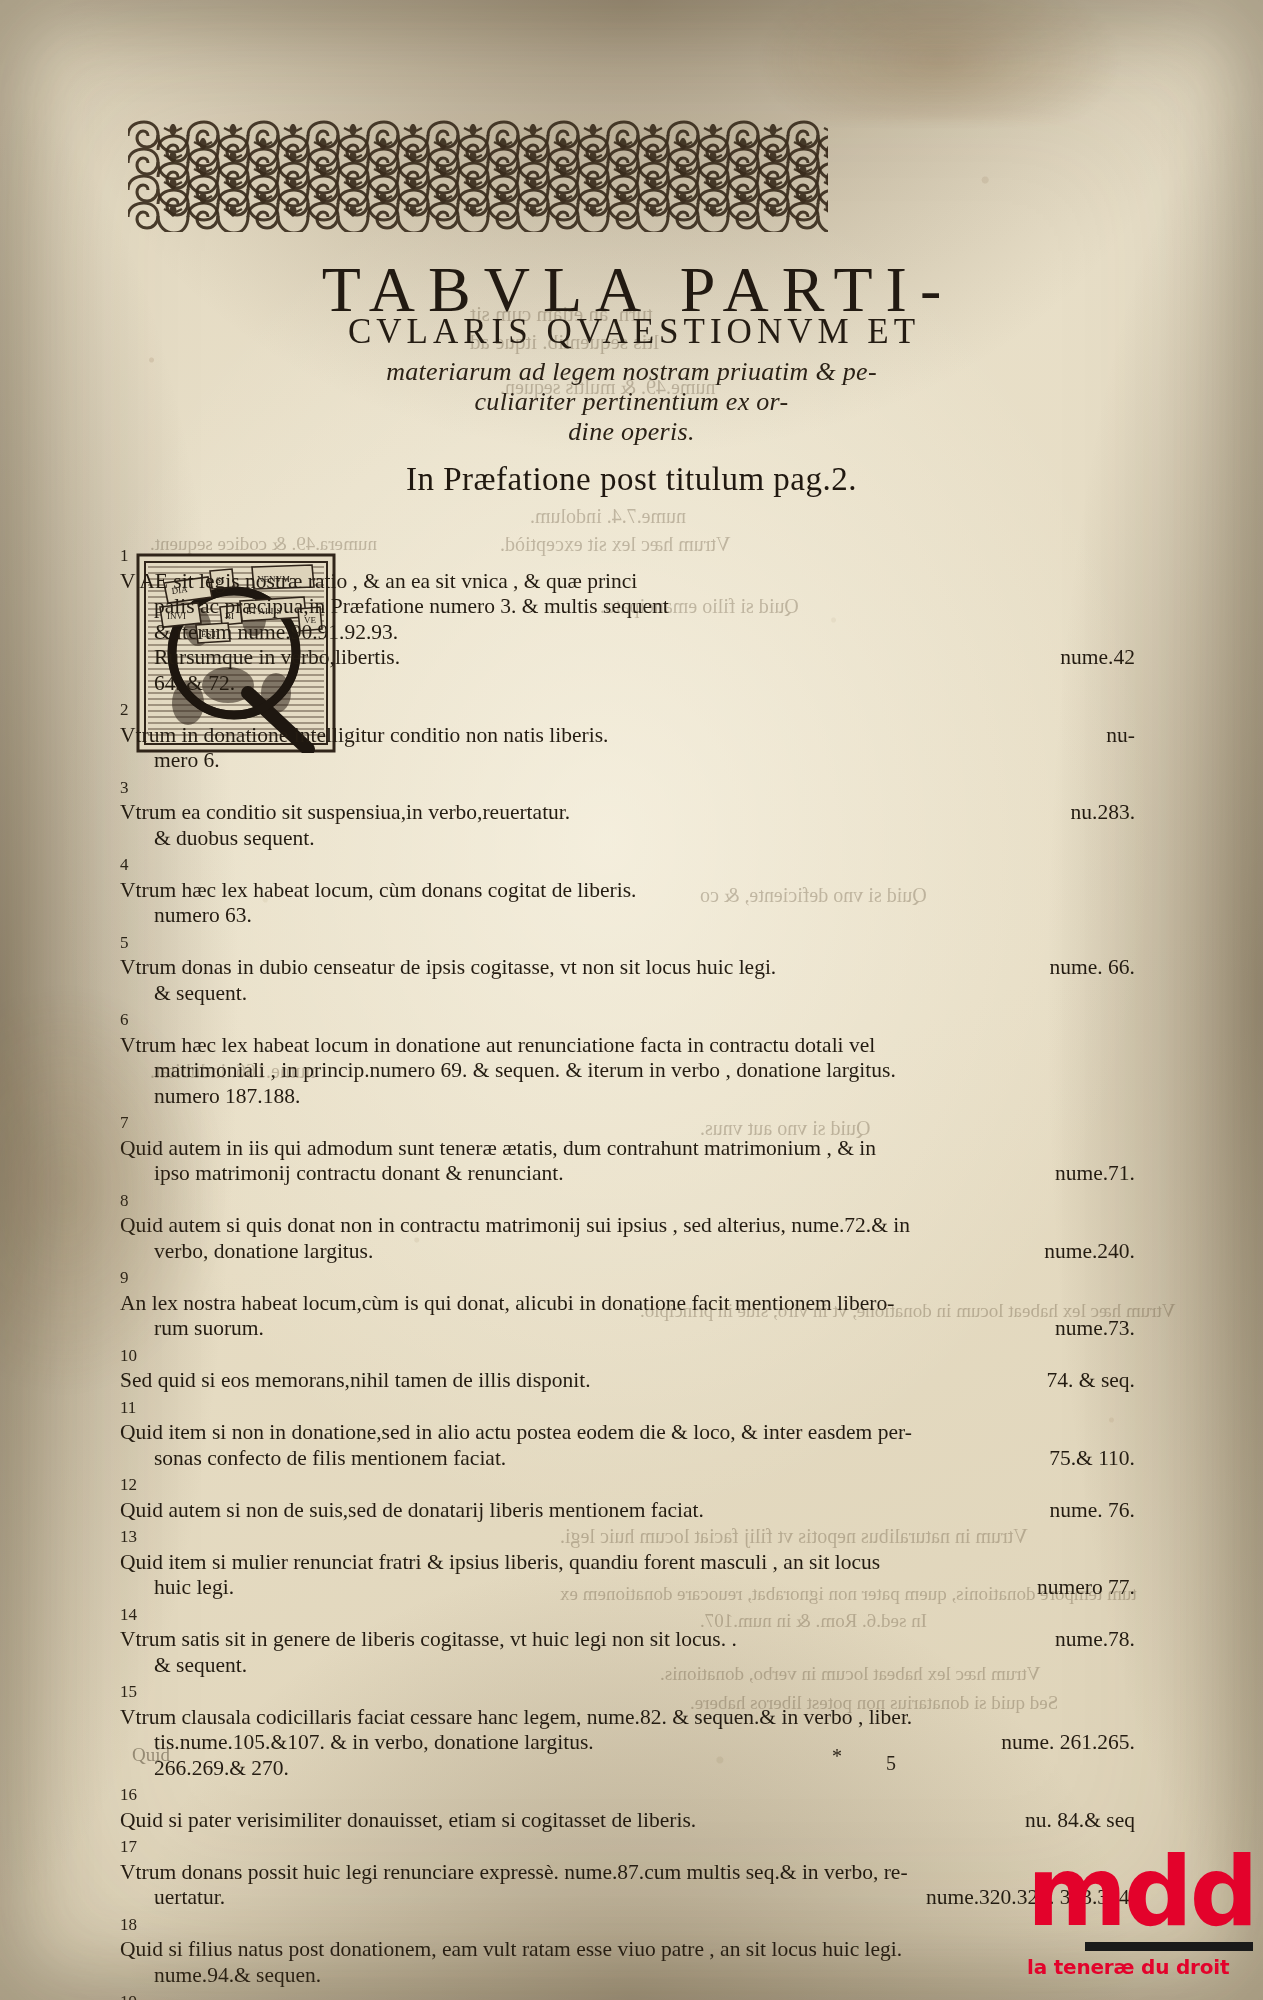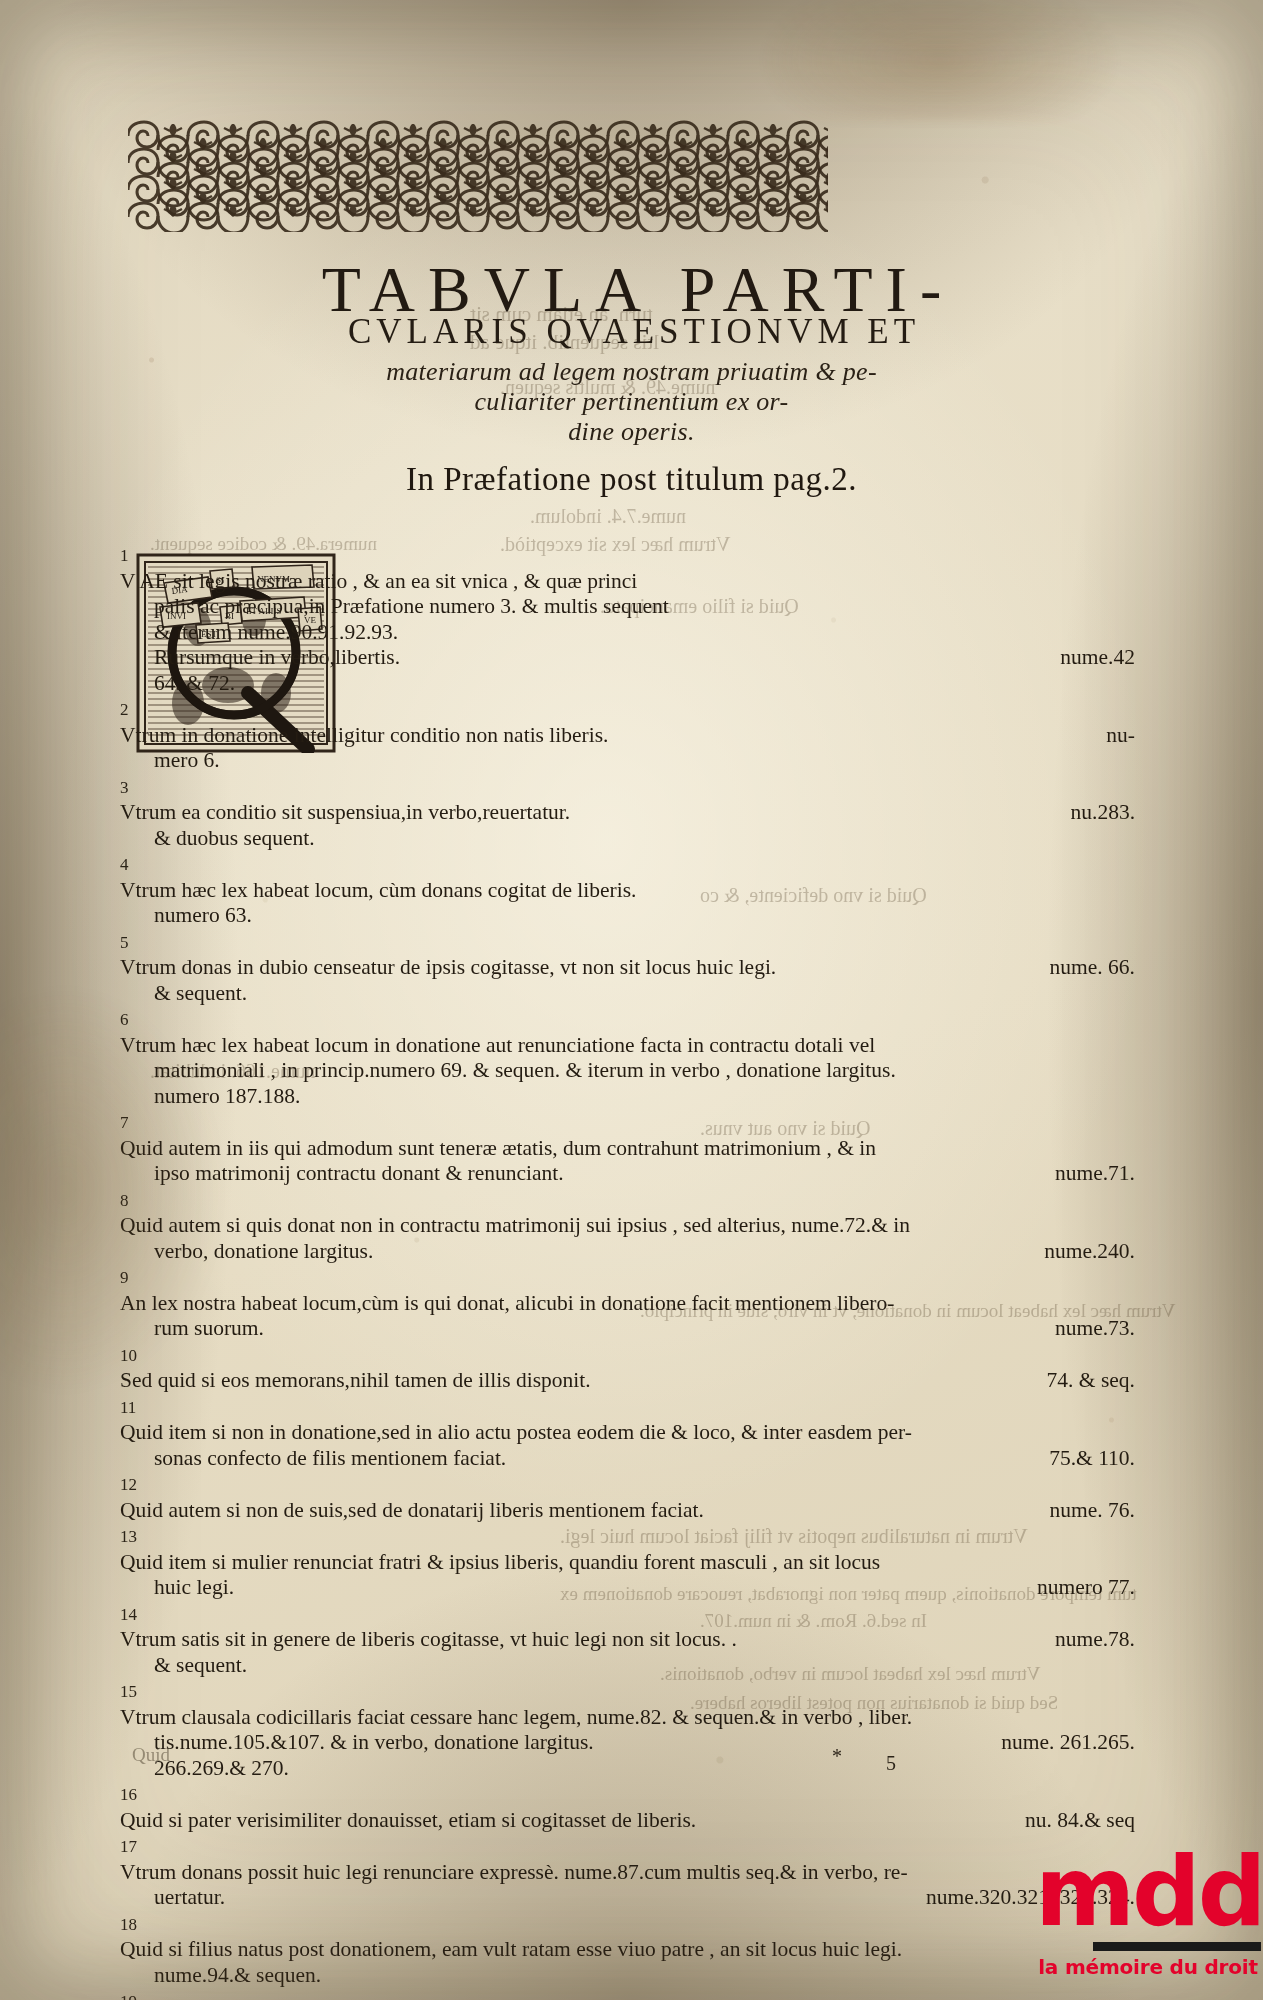--- a/index.html
+++ b/index.html
@@ -148,22 +148,22 @@
   }
   .sig-num {
     position: absolute; left: 886px; top: 1752px; font-size: 20px; color:#2b2318;
   }
   .quid-catch {
     position: absolute; left: 132px; top: 1744px; font-size: 19px; color: rgba(60,48,32,.45);
   }
 
   
   .logo {
-    position: absolute; right: 0; bottom: 6px; width: 228px; height: 150px;
-    text-align: center;
+    position: absolute; right: 8px; bottom: 6px; width: 228px; height: 150px;
+    text-align: left;
   }
   .logo-mdd {
     font-family: "DejaVu Sans", sans-serif;
     font-weight: bold;
     font-size: 96px;
     line-height: 96px;
     letter-spacing: -3px;
     color: #e3022b;
     margin: 0;
     padding-right: 2px;
@@ -354,16 +354,16 @@
   <div class="quid-catch">Quid</div>
 
   <div class="grain"></div>
   <div class="stain-top-right"></div>
   <div class="stain-left"></div>
   <div class="edge-dark"></div>
 
   <div class="logo">
     <div class="logo-mdd">mdd</div>
     <div class="logo-rule"></div>
-    <div class="logo-tag">la mémoire du droit</div>
+    <div class="logo-tag">la teneræ du droit</div>
   </div>
 
 </div>
 
 </body></html>

